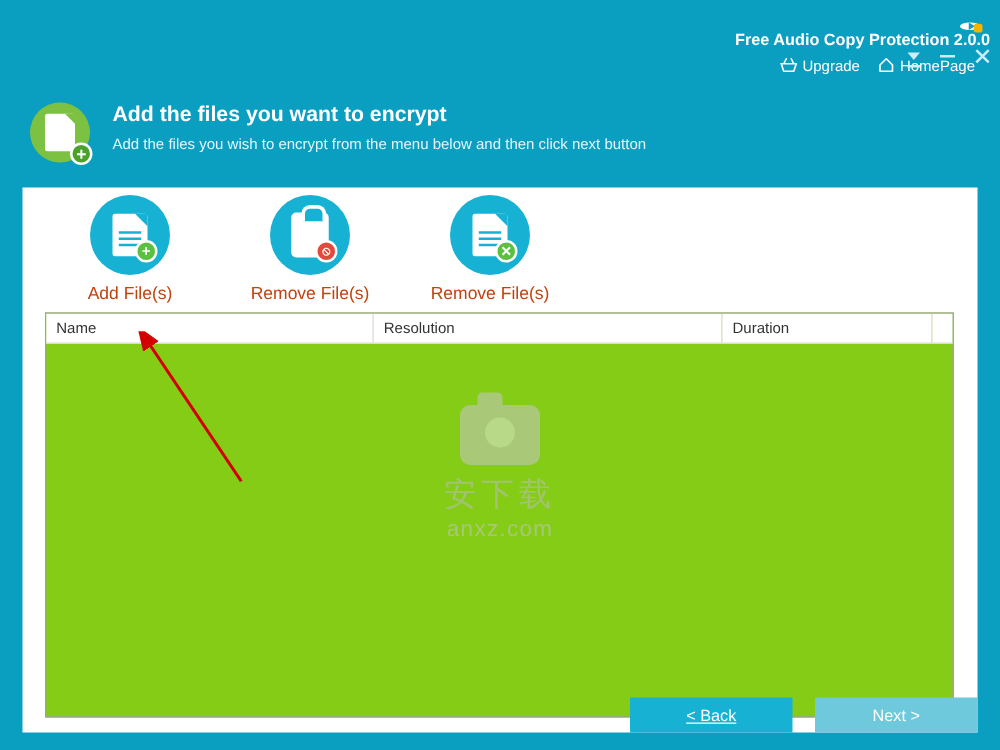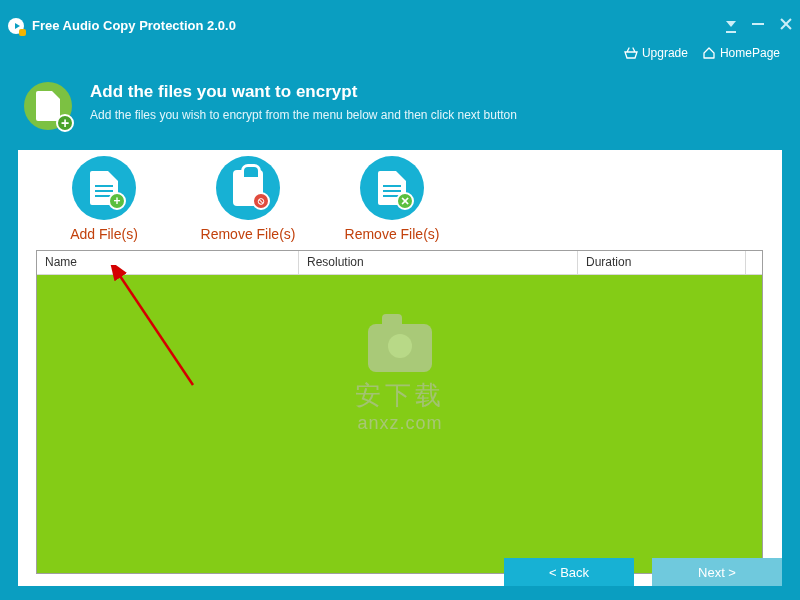--- a/index.html
+++ b/index.html
@@ -9,23 +9,24 @@
     background: #eeeeee; overflow: hidden;
     position: relative;
   }
   .window {
     position: absolute; top: 0; left: 0; width: 800px; height: 600px;
     background: #0a9ec1;
     display: flex; flex-direction: column;
   }
   
   .titlebar {
-    height: 28px; display: flex; align-items: flex-start;
+    height: 28px; display: flex; align-items: flex-end;
     padding: 18px 8px; color: #ffffff; font-size: 13px;
     background: #0a9ec1;
+    flex-direction: column;
   }
   .titlebar .app-icon {
     width: 16px; height: 16px; margin-right: 8px;
     border-radius: 50%; background: #ffffff;
     display: flex; align-items: center; justify-content: center;
     position: relative;
   }
   .titlebar .app-icon::before {
     content: ""; width: 0; height: 0;
     border-left: 5px solid #0a9ec1;
@@ -57,21 +58,21 @@
     content:""; position:absolute; left:5px; top:-1px; width:2px; height:14px; background:#cceef7;
   }
   .title-controls .close::before { transform: rotate(45deg); }
   .title-controls .close::after  { transform: rotate(-45deg); }
 
   
   .links-row {
     height: 34px; display: flex; align-items: center; justify-content: flex-end;
     padding: 0 20px; gap: 14px; color: #ffffff; font-size: 12px;
   }
-  .link { display: flex; align-items: center; gap: 4px; cursor: pointer; }
+  .link { display: flex; gap: 4px; cursor: pointer; }
 
   
   .header {
     display: flex; align-items: flex-start; gap: 18px;
     padding: 12px 24px 20px 24px; color: #ffffff;
   }
   .header .big-icon {
     width: 48px; height: 48px; border-radius: 50%;
     background: #7cc142; display: flex; align-items: center; justify-content: center;
     position: relative; flex: 0 0 48px;
@@ -152,21 +153,21 @@
   .tbody { flex:1; }
 
   
   .nav {
     position: absolute; right: 18px; bottom: 14px; display:flex; gap:18px;
   }
   .nav button {
     width: 130px; height: 28px; border: none; cursor: pointer;
     color: #ffffff; font-size: 13px;
   }
-  .nav .back { background: #17b1d4; }
+  .nav .back { background: #17b1d4; text-decoration: underline; }
   .nav .next { background: #6fc9dd; }
 
   
   .arrow { position:absolute; pointer-events:none; }
 
   
   .wm {
     position:absolute; left:50%; top:50%; transform:translate(-50%,-40%);
     color:#bdbdbd; opacity:0.55; text-align:center; pointer-events:none;
     font-family: Arial, sans-serif;

